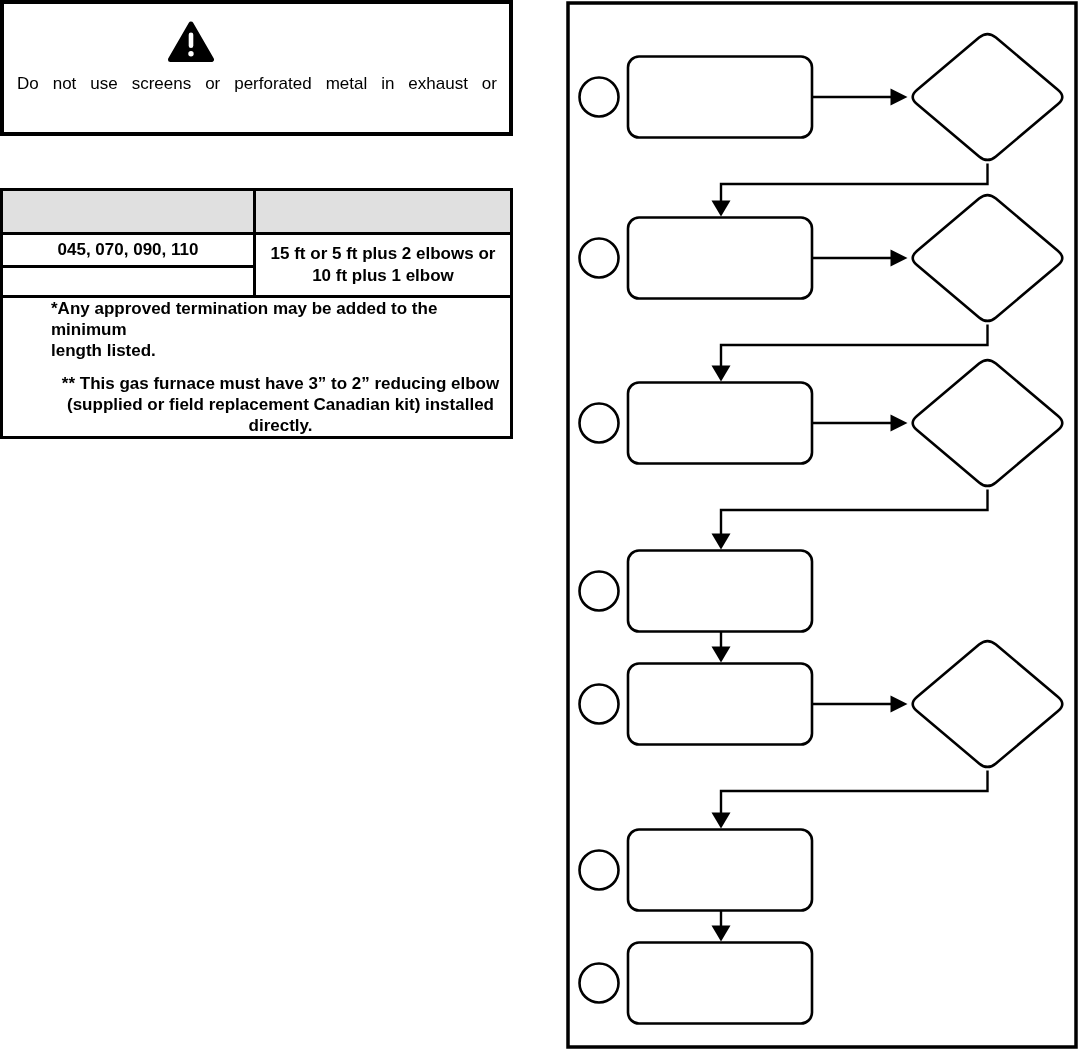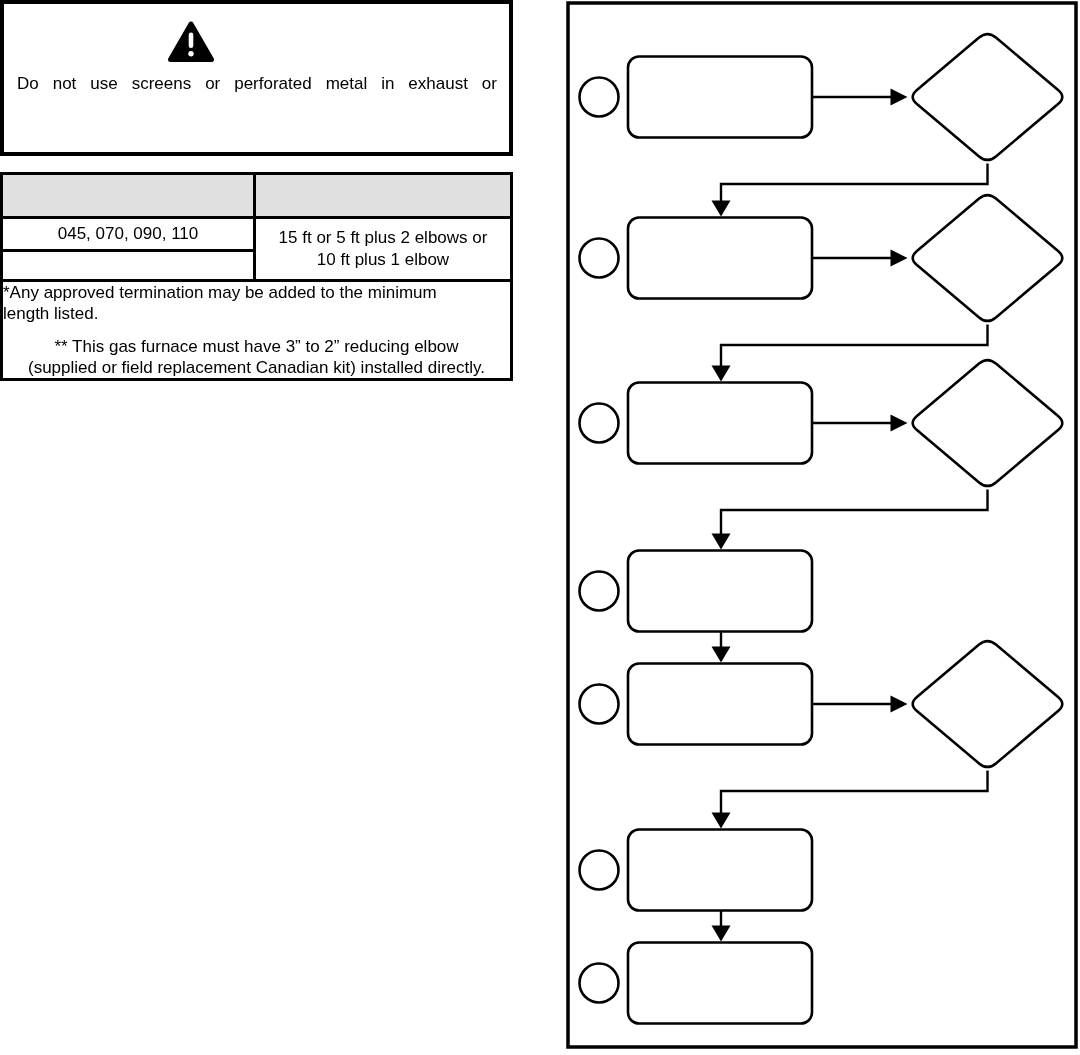--- a/index.html
+++ b/index.html
@@ -1,38 +1,38 @@
 <!DOCTYPE html>
 <html style="--hdr-bg: #e0e0e0; --ink: #000000; --paper: #ffffff;"><head>
 <meta charset="utf-8">
 <style>
   :root { --ink:#000; --paper:#fff; --hdr-bg:#e0e0e0; }
   html,body { margin:0; padding:0; background:var(--paper); }
   body { width:1080px; height:1055px; font-family:"Liberation Sans", sans-serif; color:var(--ink); }
   .page { position:relative; width:1080px; height:1055px; background:var(--paper); overflow:hidden; }
 
   
-  .warning-box { position:absolute; left:0; top:0; width:513px; height:156px;
+  .warning-box { position:absolute; left:0; top:0; width:513px; height:136px;
                  border:4px solid var(--ink); box-sizing:border-box; background:var(--paper); }
   .warning-icon { display:block; margin:17px 0 0 164px; }
   .warning-text { margin:8px 12px 0 13px; font-size:17px; line-height:26px; }
   .warning-text .jline { text-align:justify; text-align-last:justify; }
 
   
-  .spec-table { position:absolute; left:0; top:172px; width:513px;
-                border-collapse:collapse; table-layout:fixed; background:var(--paper); }
+  .spec-table { position:absolute; left:0; top:188px; width:513px;
+                border-collapse:collapse; table-layout:fixed; background:var(--paper);font-weight:bold; }
   .spec-table td { border:3px solid var(--ink); font-size:17px; padding:0; }
   .spec-table tr.hdr td { height:41px; background:var(--hdr-bg); }
   .model-cell { text-align:center; vertical-align:middle; }
   .model-cell.r1 { height:30px; }
   .model-cell.r2 { height:27px; }
   .len-cell { text-align:center; vertical-align:middle; white-space:pre-line;
               line-height:22px; }
   .notes-cell { padding:8px 10px 10px 10px; font-size:16.5px; line-height:21px; vertical-align:top; }
-  .note { white-space:pre-line; }
+  .note { white-space:pre-line;padding-left:48px; }
   .note + .note { margin-top:12px;text-align:center; }
 
   
   .flow-svg { position:absolute; left:0; top:0; }
 </style>
 </head>
 <body>
 
 <div class="page">
 

